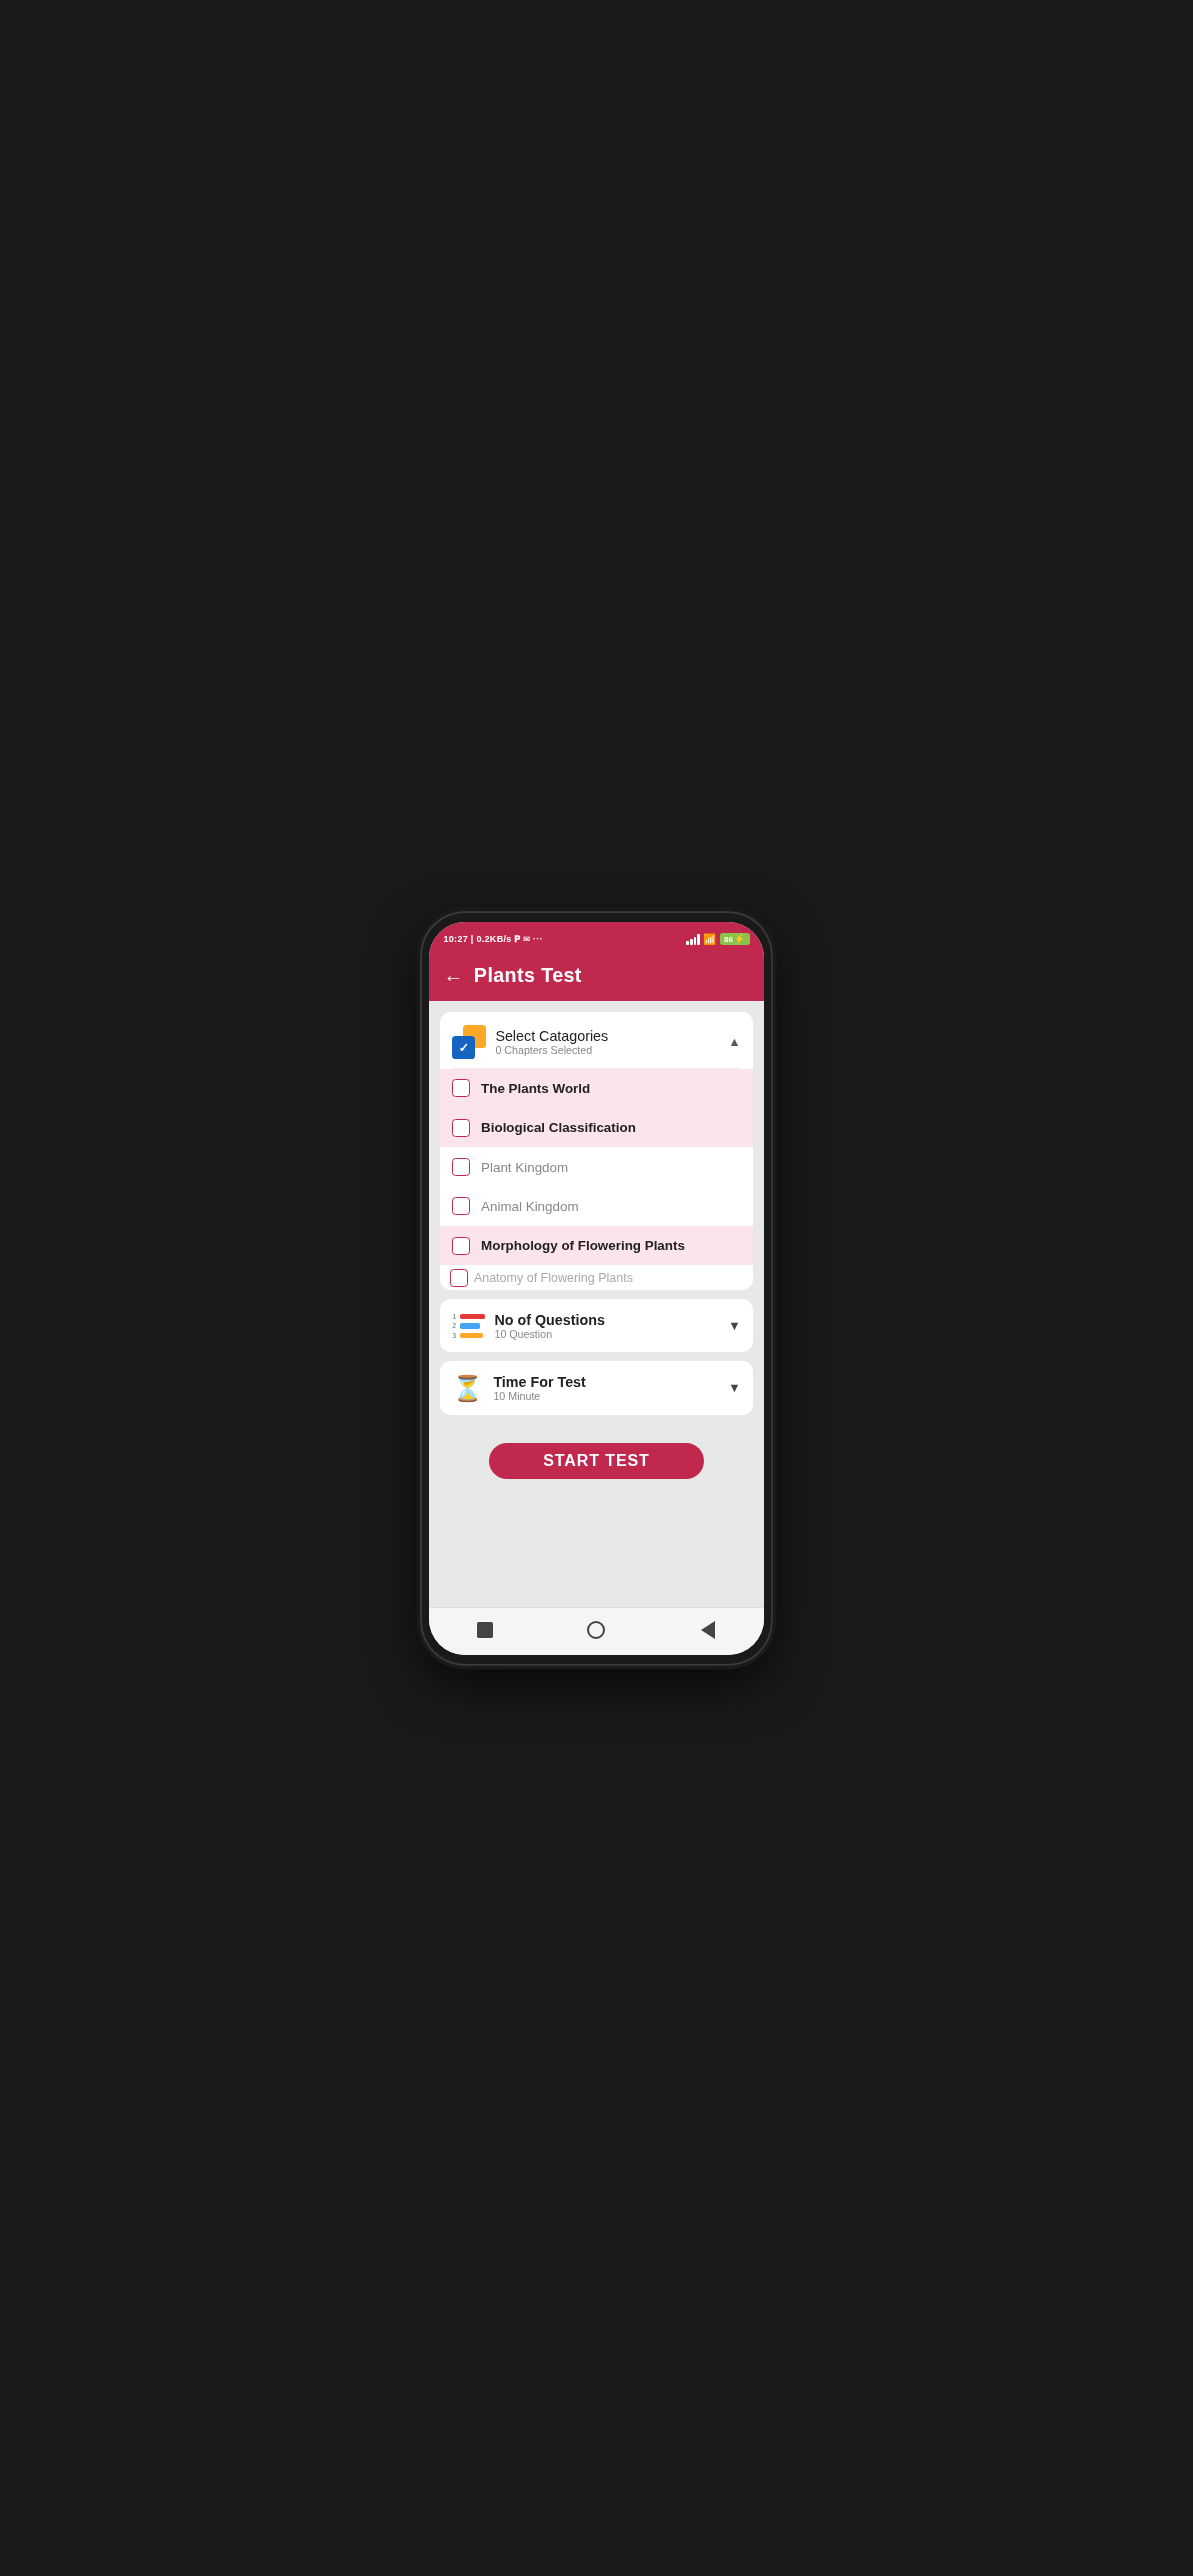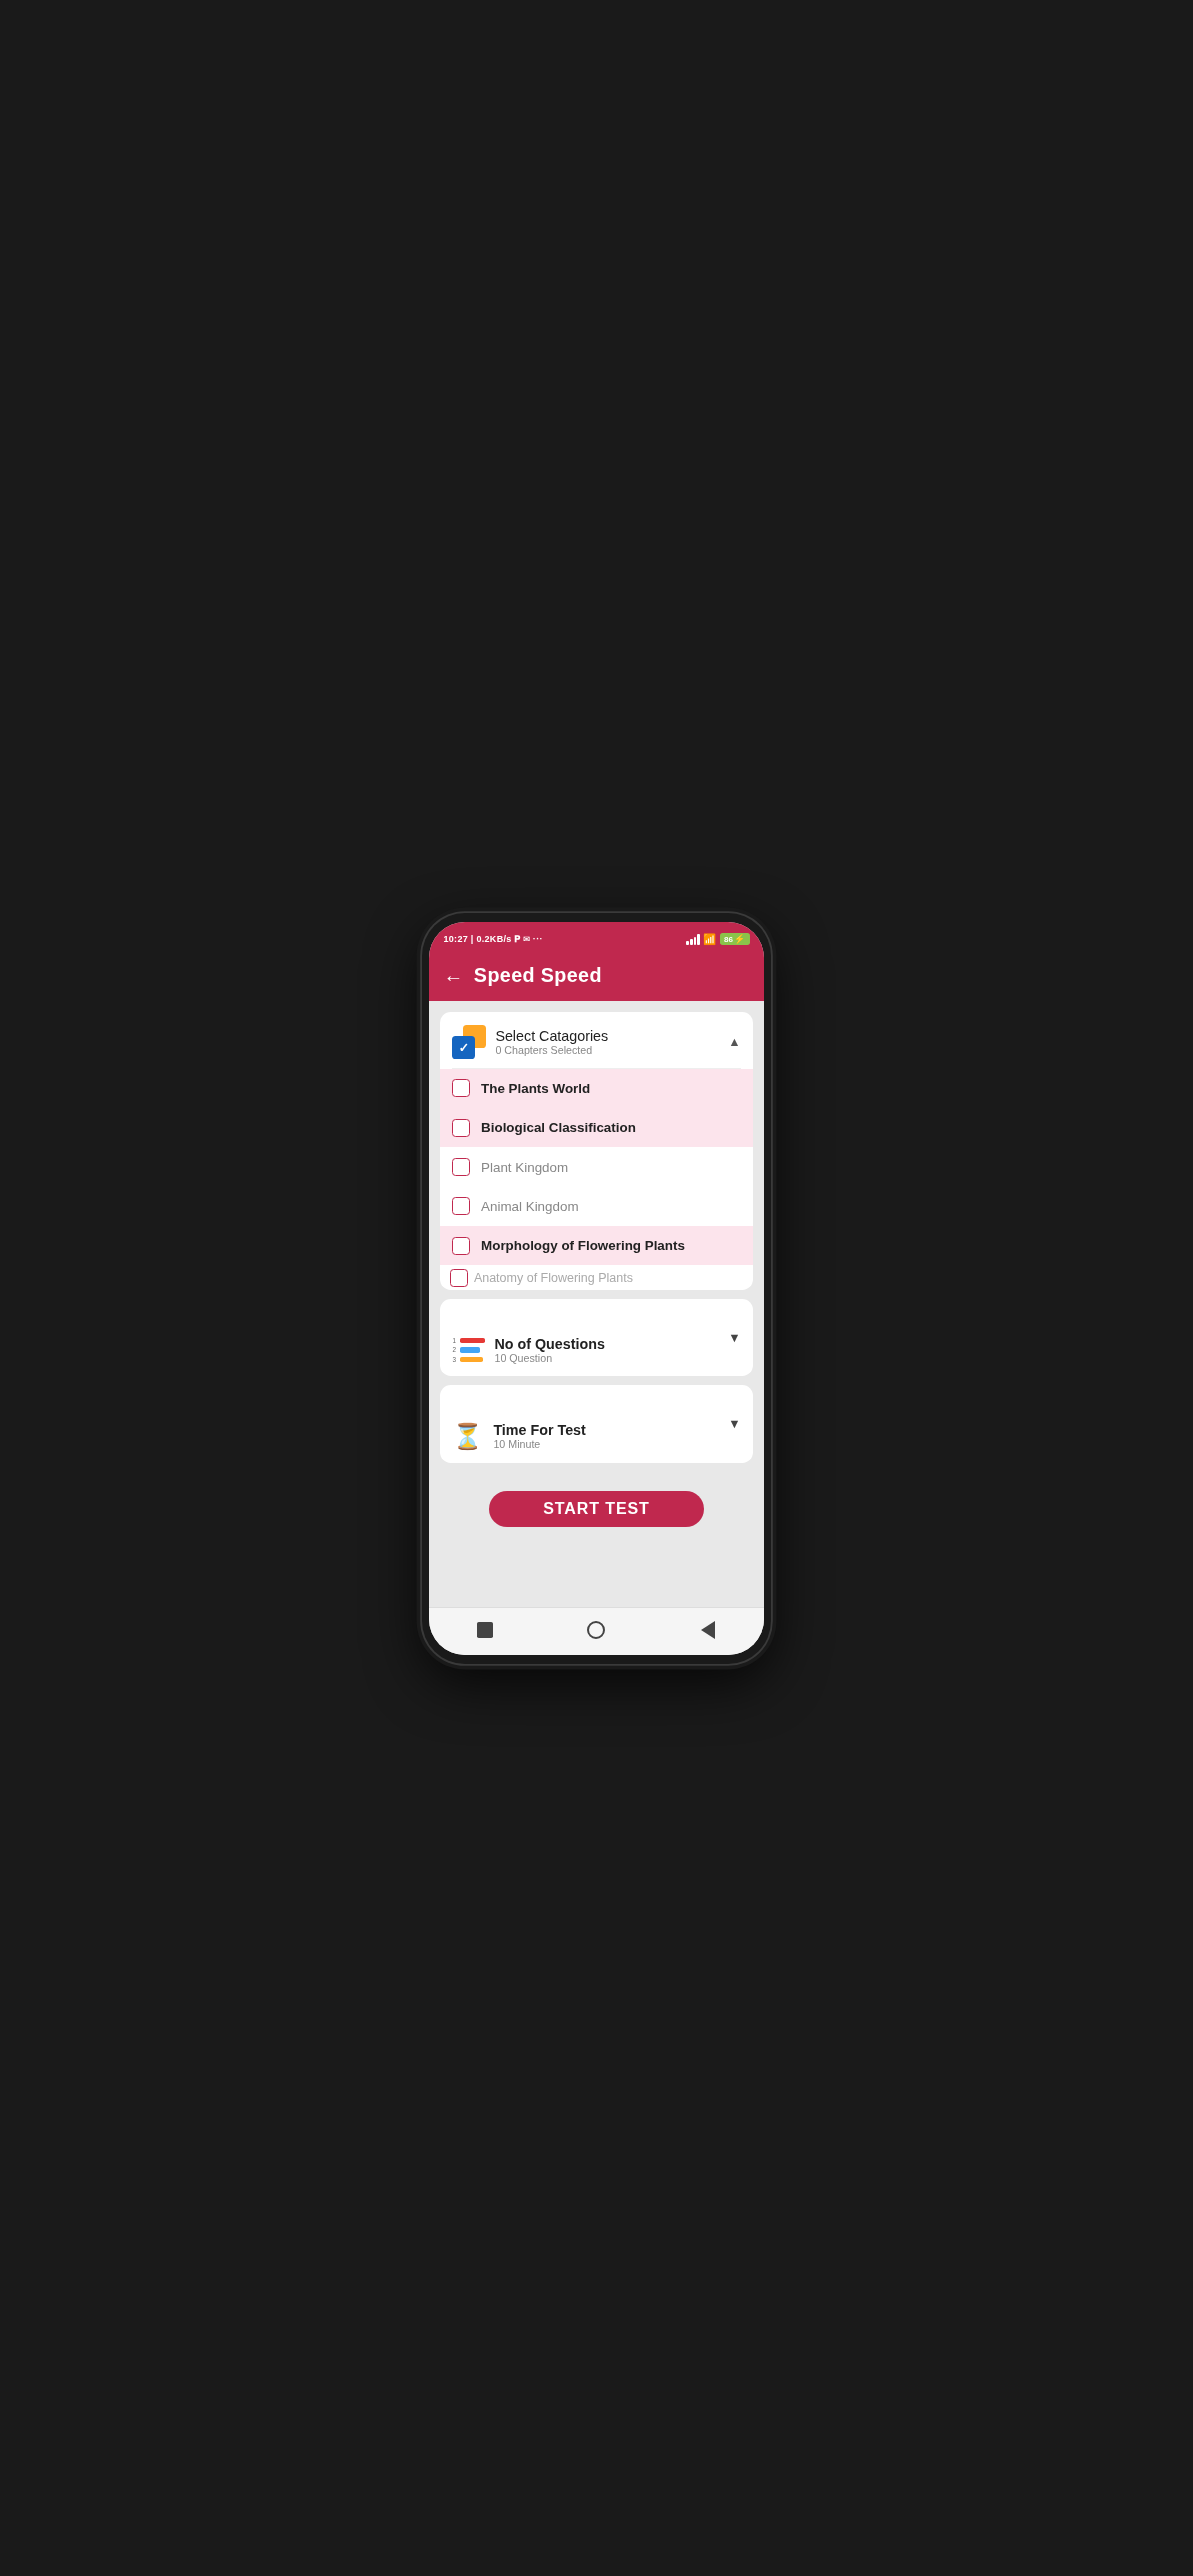--- a/index.html
+++ b/index.html
@@ -264,21 +264,20 @@
       display: flex;
       align-items: center;
       justify-content: space-between;
       padding: 12.5px 12.5px;
     }
 
     .setting-left {
       display: flex;
       align-items: center;
       gap: 9px;
-      margin-top: 24px;
     }
 
     .questions-bars-wrapper {
       position: relative;
       display: flex;
       flex-direction: column;
       gap: 2.7px;
     }
 
     .bar-row {
@@ -404,21 +403,21 @@
         <span class="wifi-icon">📶</span>
         <div class="battery-box">
           <span>86</span>
           <span class="bolt">⚡</span>
         </div>
       </div>
     </div>
 
     <div class="header">
       <span class="back-arrow">←</span>
-      <span class="header-title">Speed Speed</span>
+      <span class="header-title">Plants Test</span>
     </div>
 
     <div class="content-area">
 
       <div class="card">
         <div class="categories-header">
           <div class="categories-header-left">
             <div class="categories-icon">
               <div class="icon-square-yellow"></div>
               <div class="icon-square-blue">

